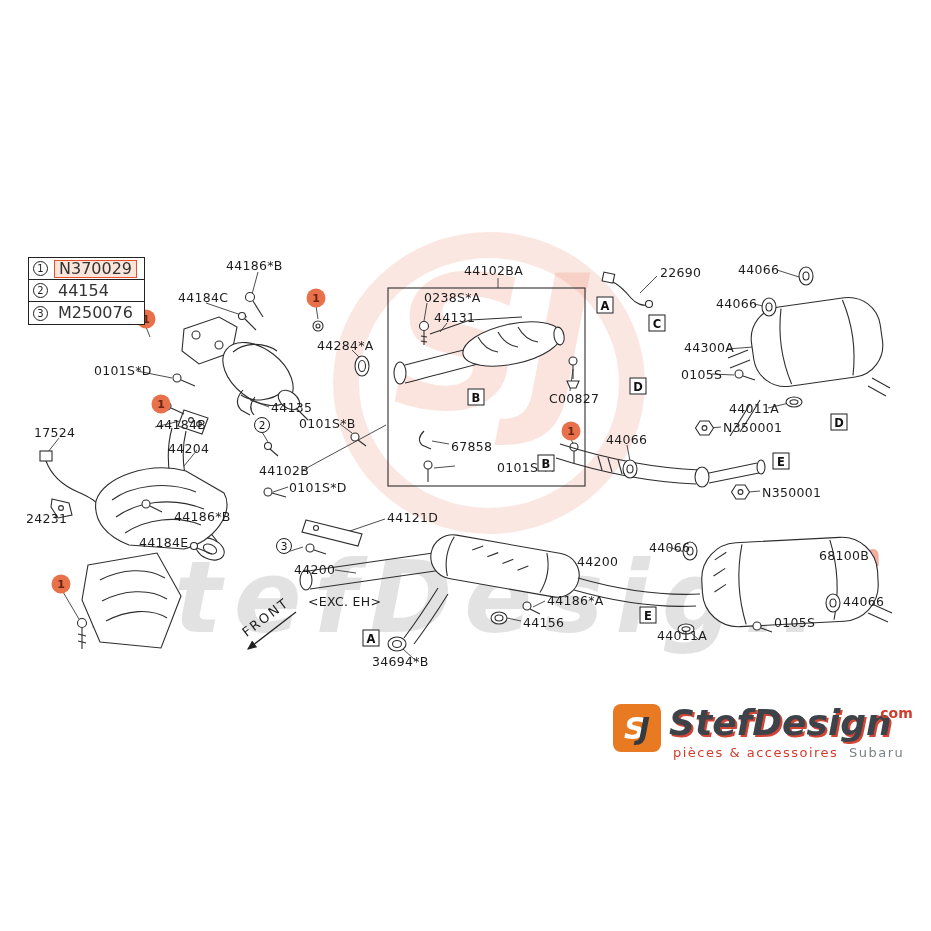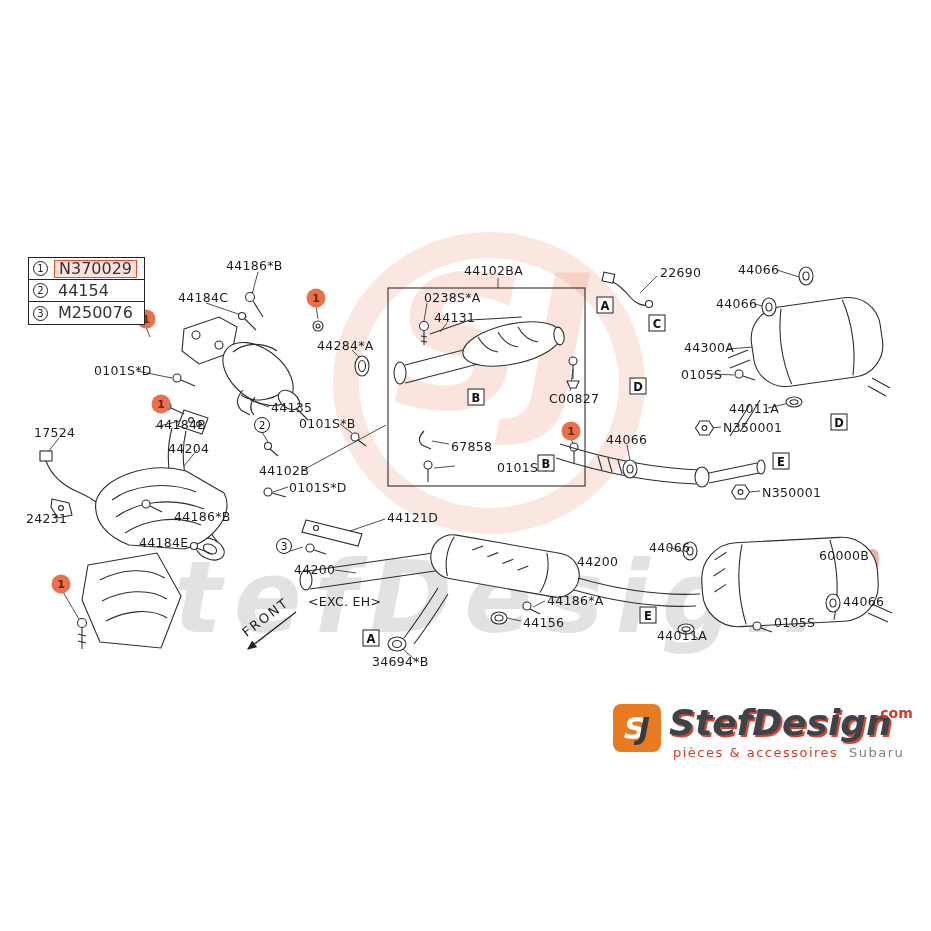--- a/index.html
+++ b/index.html
@@ -351,21 +351,21 @@
       <div class="part-label" style="left: 457px; top: 461px; margin-left: 40px;">0101S*A</div>
       <div class="part-label" style="left: 259px; top: 464px;">44102B</div>
       <div class="part-label" style="left: 289px; top: 481px;">0101S*D</div>
       <div class="part-label" style="left: 26px; top: 512px;">24231</div>
       <div class="part-label" style="left: 174px; top: 510px;">44186*B</div>
       <div class="part-label" style="left: 387px; top: 511px;">44121D</div>
       <div class="part-label" style="left: 762px; top: 486px;">N350001</div>
       <div class="part-label" style="left: 606px; top: 433px;">44066</div>
       <div class="part-label" style="left: 139px; top: 536px;">44184E</div>
       <div class="part-label" style="left: 649px; top: 541px;">44066</div>
-      <div class="part-label" style="left: 819px; top: 549px;">60000B</div>
+      <div class="part-label" style="left: 819px; top: 549px;">68100B</div>
       <div class="part-label" style="left: 294px; top: 563px;">44200</div>
       <div class="part-label" style="left: 577px; top: 555px;">44200</div>
       <div class="part-label" style="left: 308px; top: 595px;">&lt;EXC. EH&gt;</div>
       <div class="part-label" style="left: 547px; top: 594px;">44186*A</div>
       <div class="part-label" style="left: 523px; top: 616px;">44156</div>
       <div class="part-label" style="left: 843px; top: 595px;">44066</div>
       <div class="part-label" style="left: 774px; top: 616px;">0105S</div>
       <div class="part-label" style="left: 657px; top: 629px;">44011A</div>
       <div class="part-label" style="left: 372px; top: 655px;">34694*B</div>
       <div class="callout" style="left: 605px; top: 305px;">A</div>

